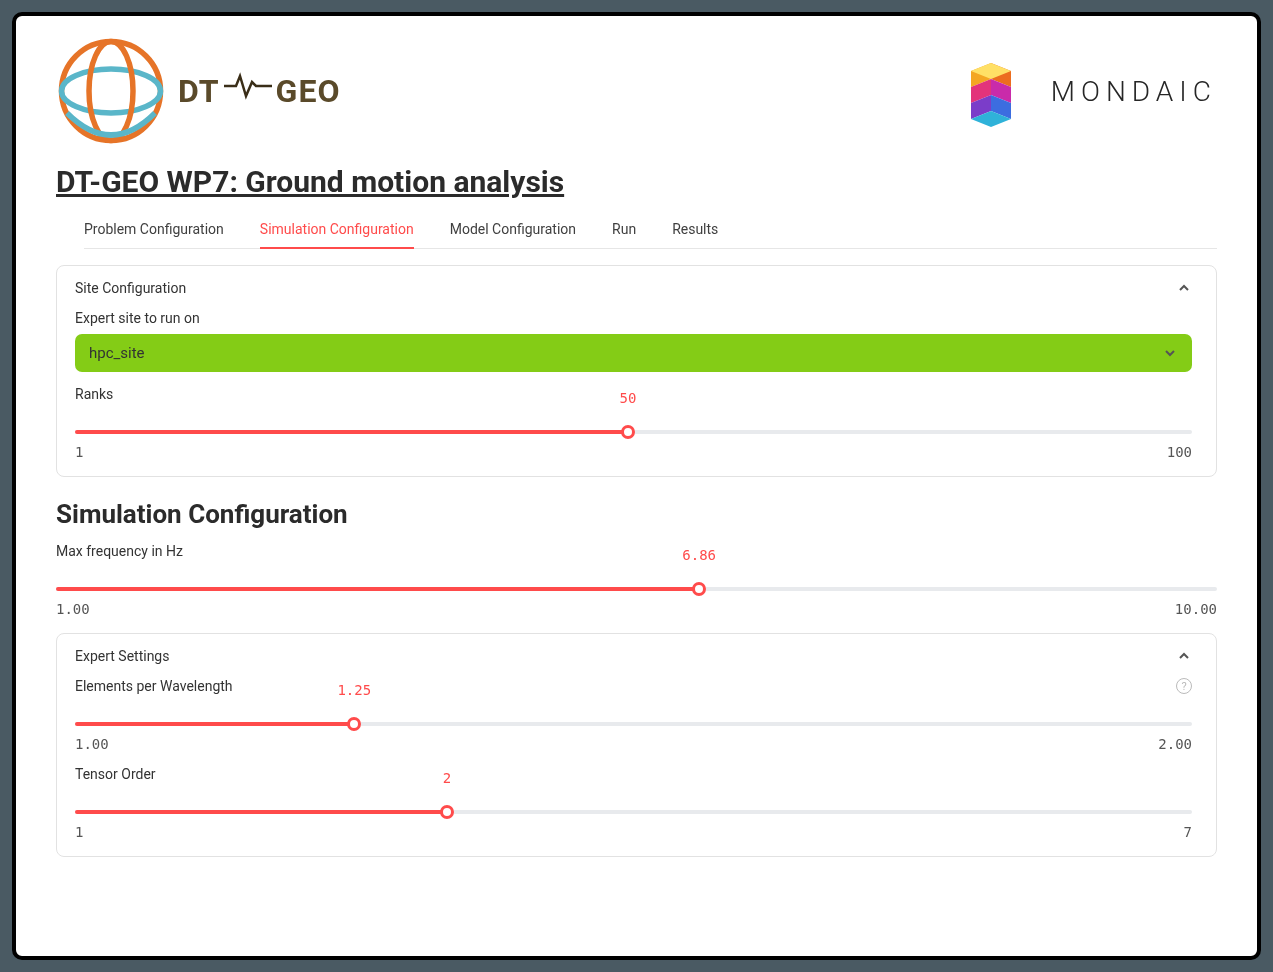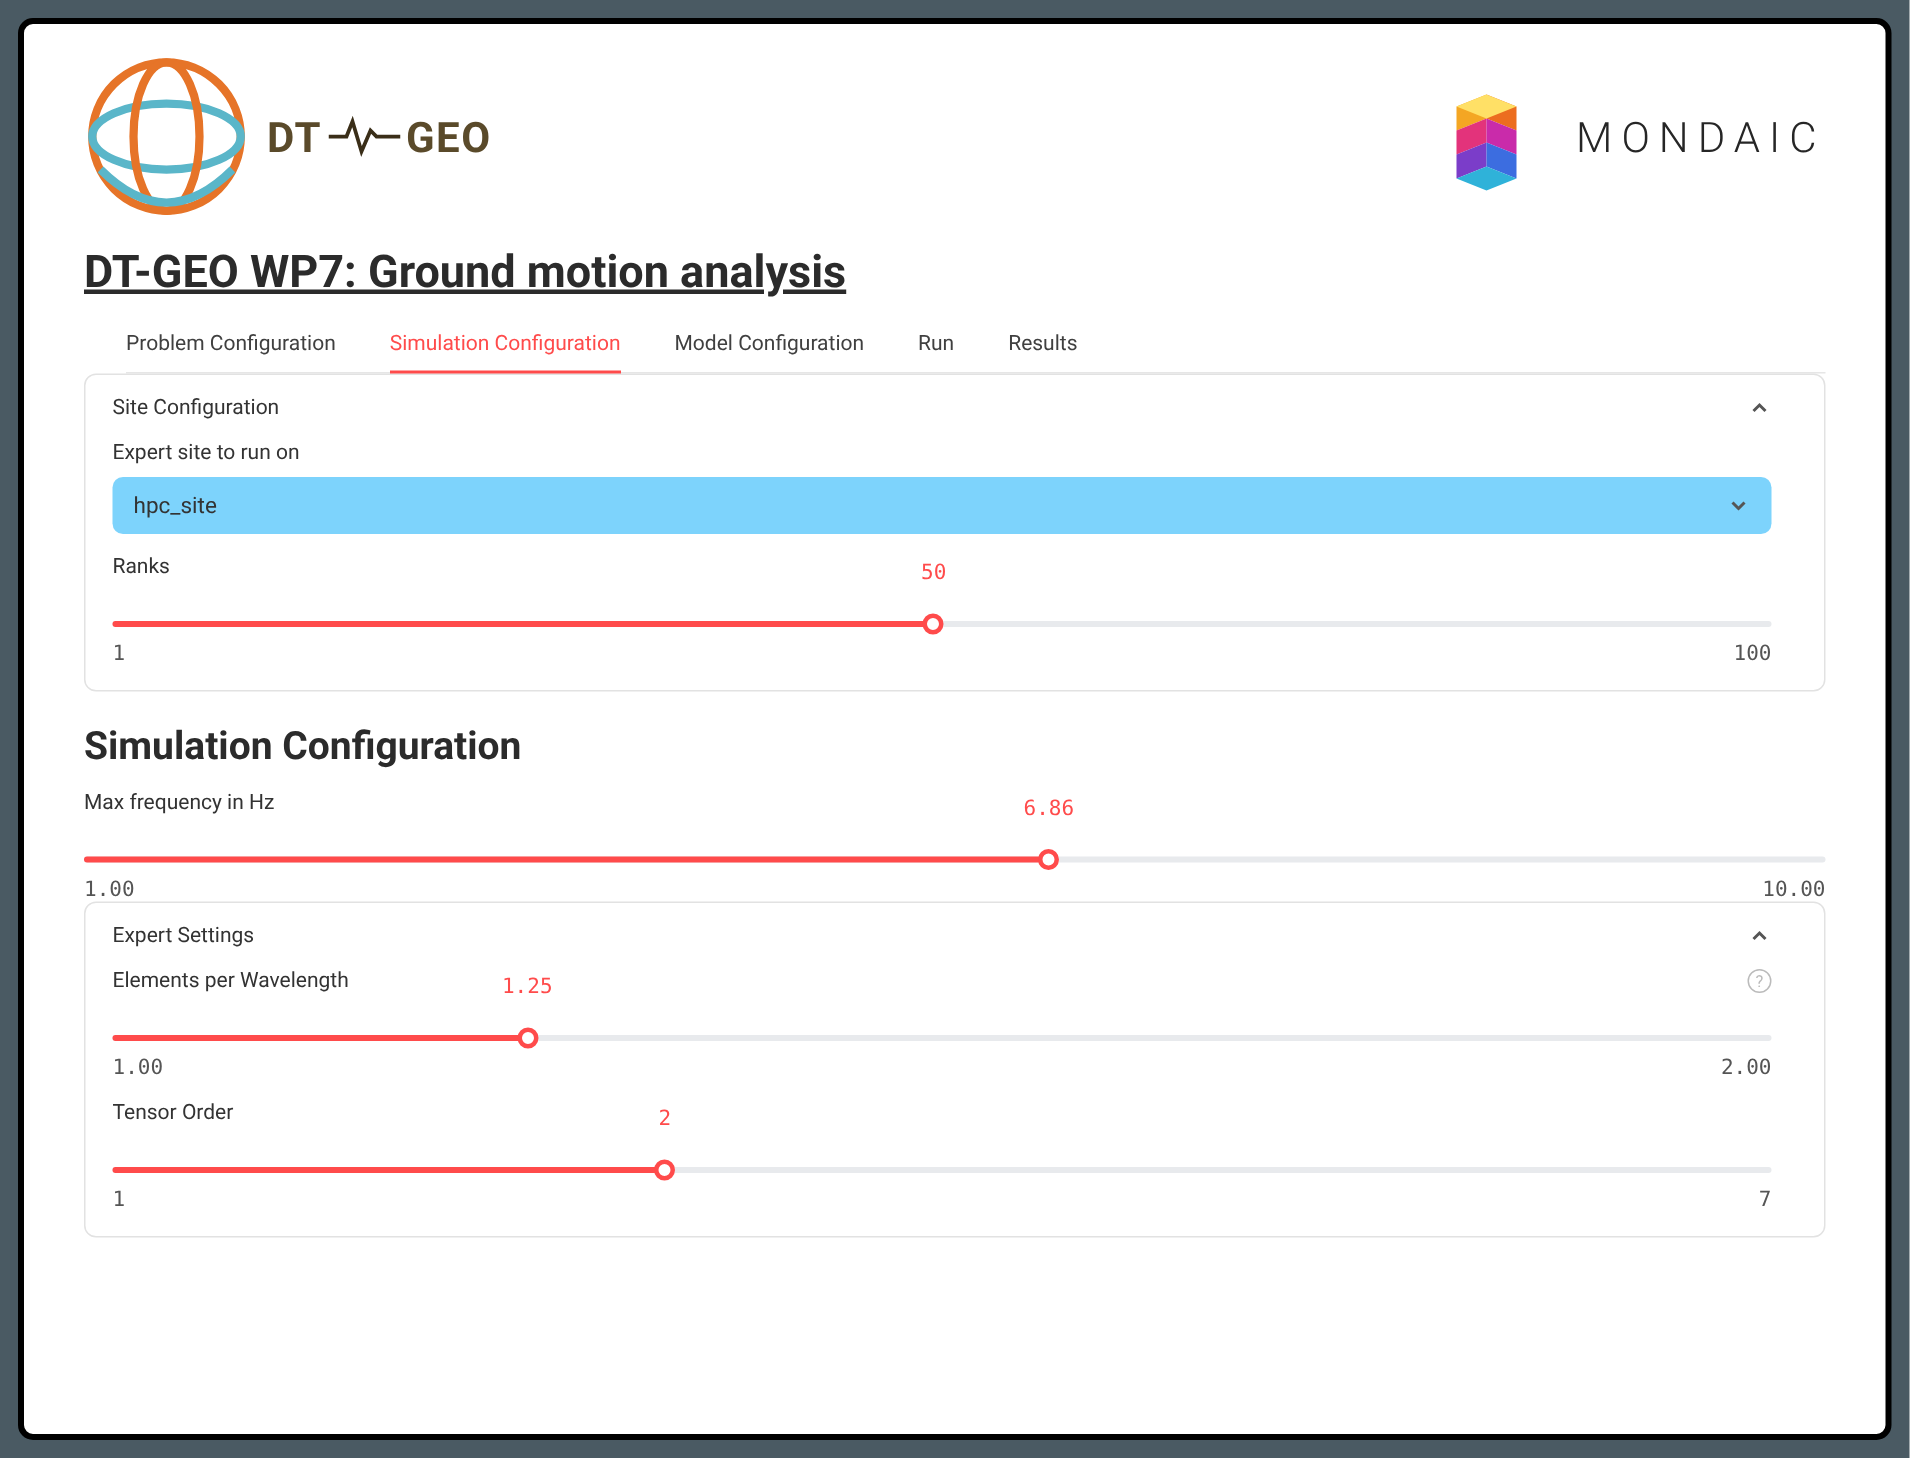--- a/index.html
+++ b/index.html
@@ -36,26 +36,26 @@
   .logo-left, .logo-right {
     display: flex;
     align-items: center;
     gap: 12px;
   }
   .logo-right { gap: 20px; }
   .globe-icon {
     width: 110px; height: 110px;
   }
   .dtgeo-text {
-    font-size: 28px;
+    font-size: 32px;
     font-weight: 700;
     color: #5a4a2a;
     letter-spacing: 1px;
     display: flex;
-    align-items: center;
+    align-items: flex-start;
     gap: 4px;
   }
   .dtgeo-text .pulse {
     display: inline-block;
     width: 48px; height: 28px;
   }
   .mondaic-cubes {
     width: 80px; height: 100px;
   }
   .mondaic-text {
@@ -91,21 +91,22 @@
     border-bottom: 2px solid transparent;
     margin-bottom: -1px;
   }
   .tab.active {
     color: #ff4b4b;
     border-bottom-color: #ff4b4b;
   }
   .card {
     border: 1px solid #e2e2e2;
     border-radius: 8px;
-    padding: 14px 35px 16px 18px;
+    padding: 14px 24px 16px 18px;
+    margin-top: 16px;
     background: #fff;
   }
   .card-header {
     display: flex;
     justify-content: space-between;
     align-items: center;
     font-size: 14px;
     color: #333;
   }
   .chevron {
@@ -119,21 +120,21 @@
   .field-label {
     font-size: 14px;
     color: #333;
     margin: 14px 0 8px 0;
     display: flex;
     justify-content: space-between;
     align-items: center;
   }
   .select {
     width: 100%;
-    background: #7dd3fc;
+    background: #84cc16;
     border: none;
     border-radius: 7px;
     padding: 10px 14px;
     font-size: 15px;
     color: #333;
     display: flex;
     justify-content: space-between;
     align-items: center;
     cursor: pointer;
   }

